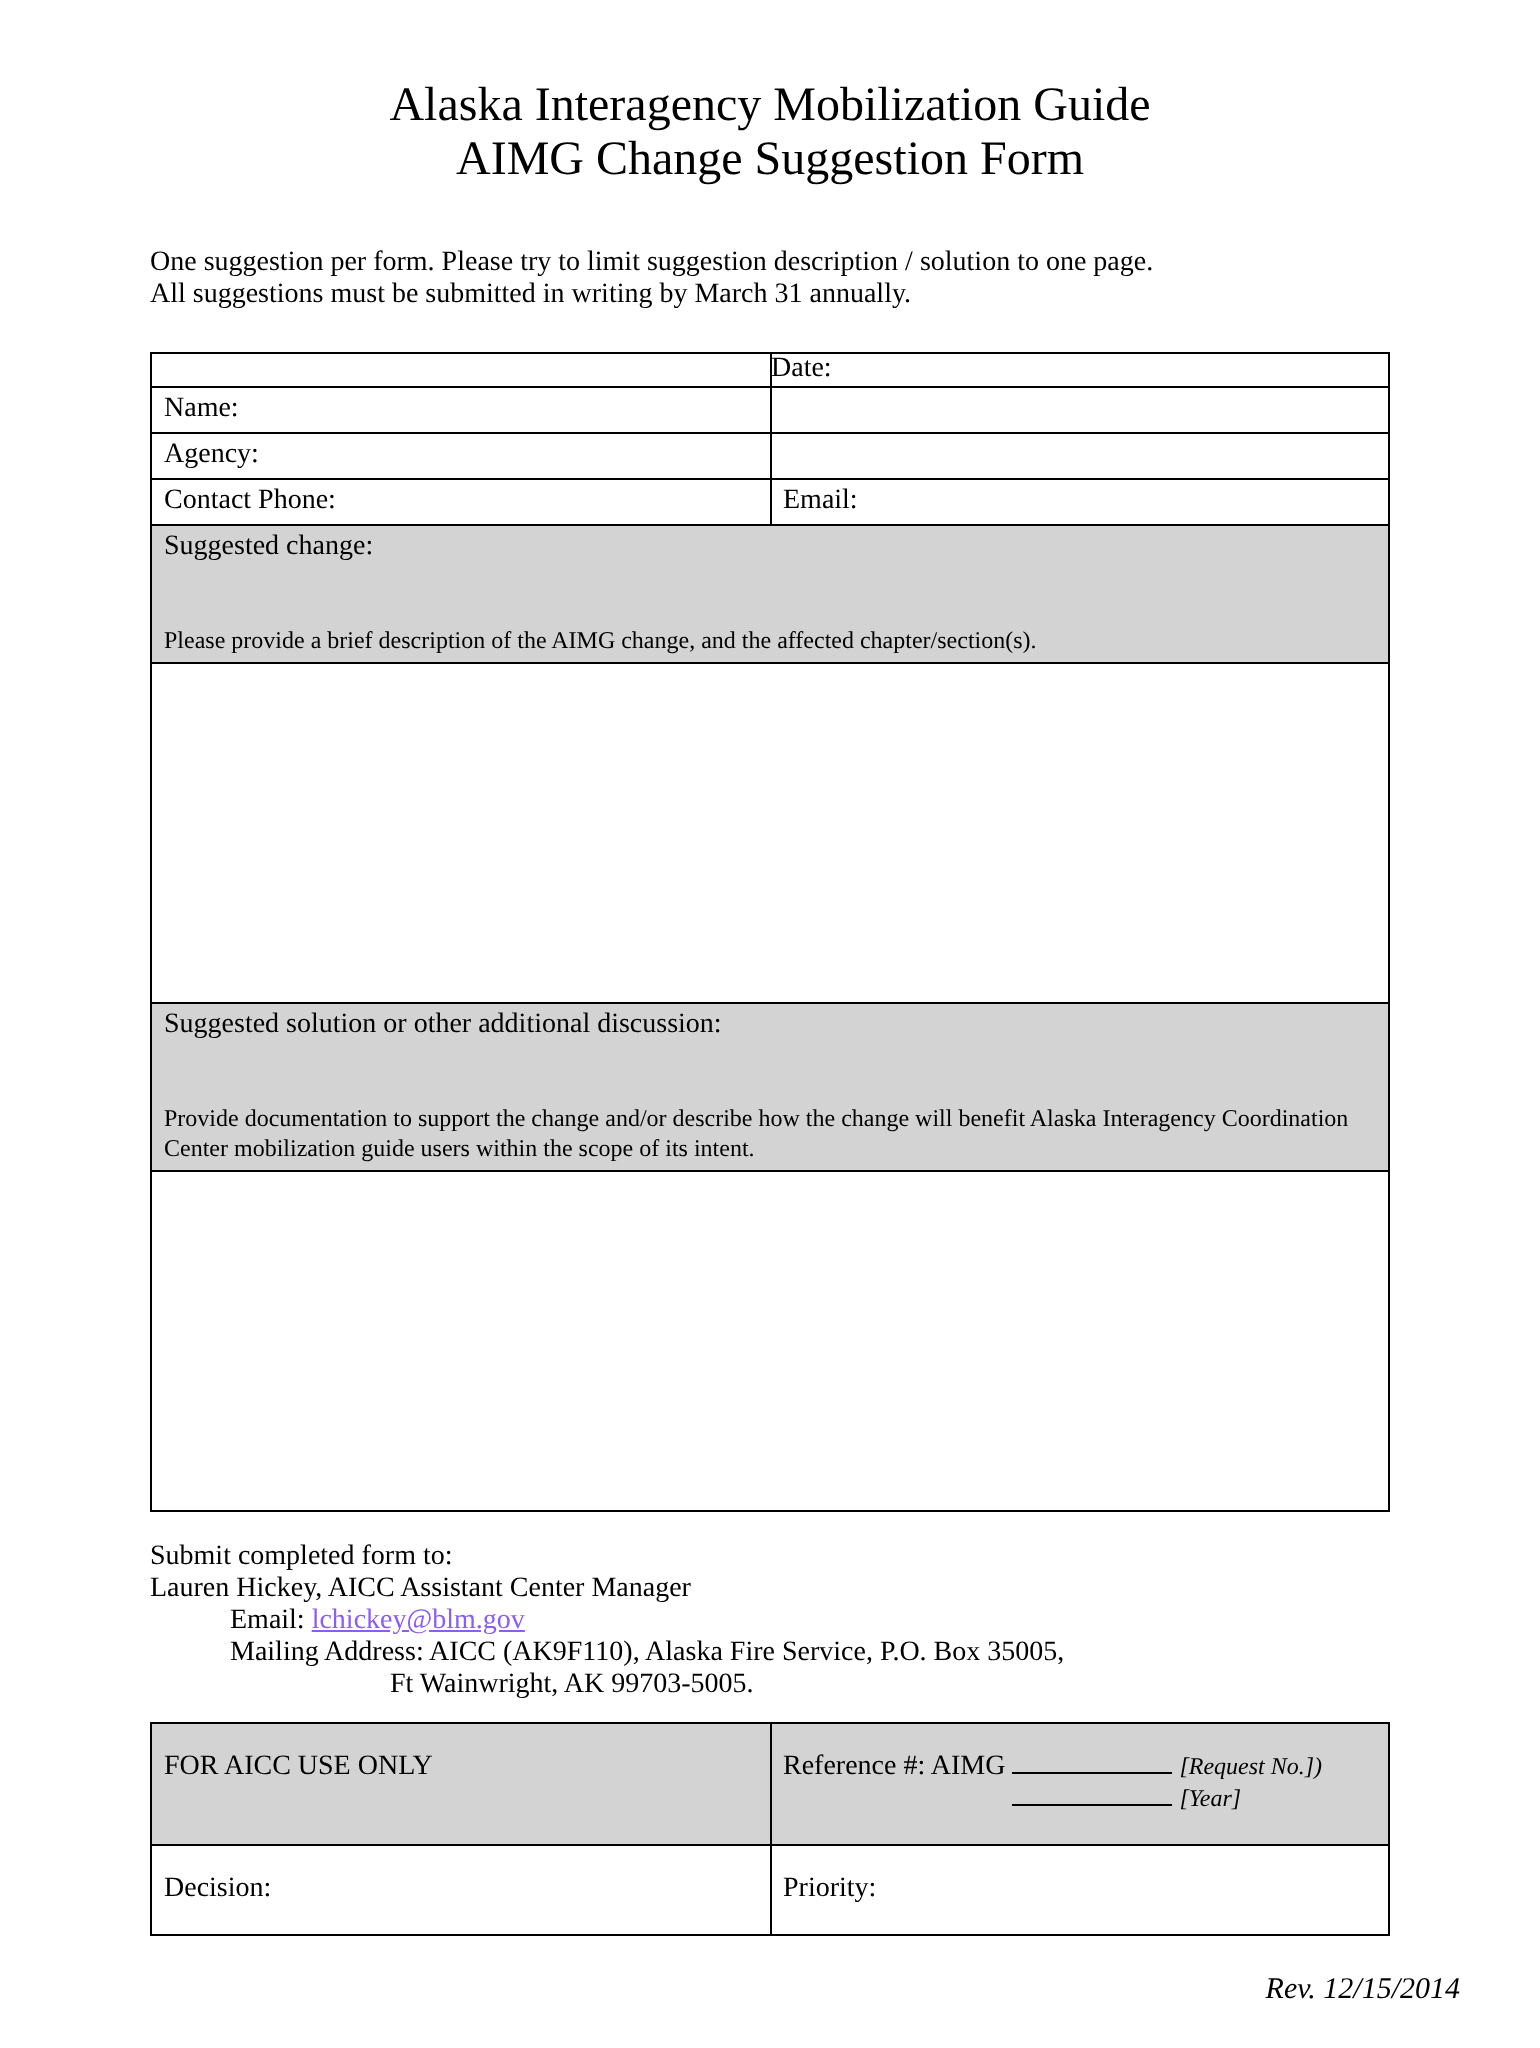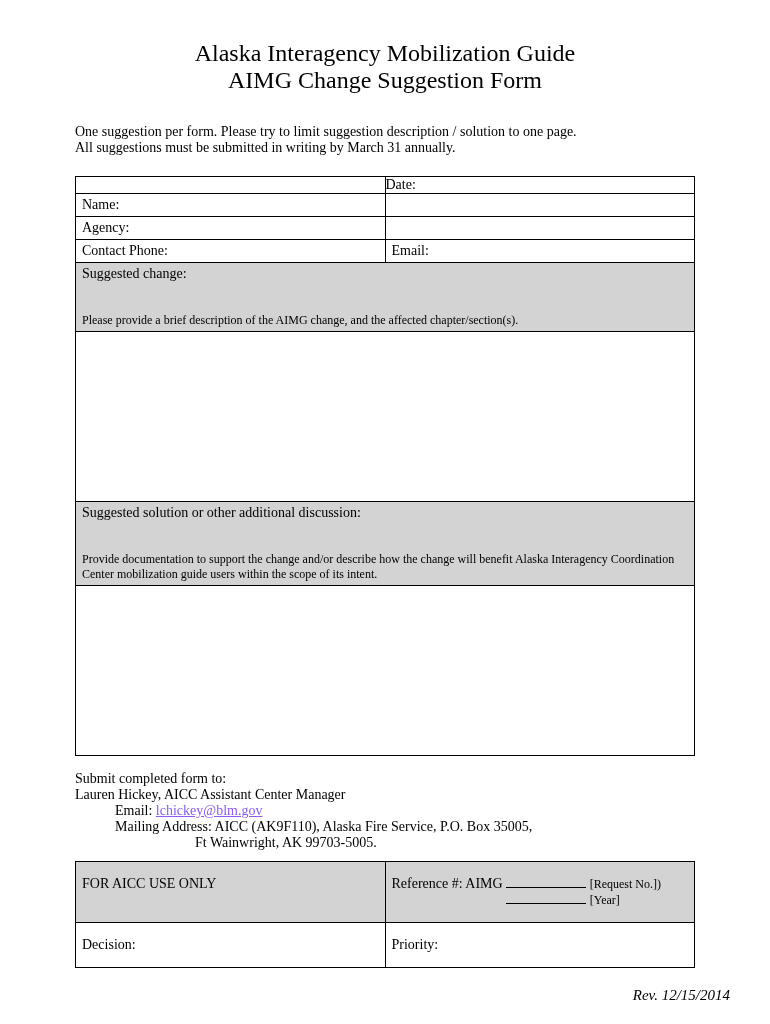--- a/index.html
+++ b/index.html
@@ -75,20 +75,21 @@
     }
     .aicc-table td {
       border: 1px solid #000;
       padding: 14px 6px;
       vertical-align: top;
     }
     .aicc-header {
       background: #d3d3d3;
     }
     .italic-small {
+      font-style: italic;
       font-size: 12px;
     }
     .ref-line {
       border-bottom: 1px solid #000;
       display: inline-block;
       width: 80px;
     }
     .footer-rev {
       position: absolute;
       bottom: 20px;

